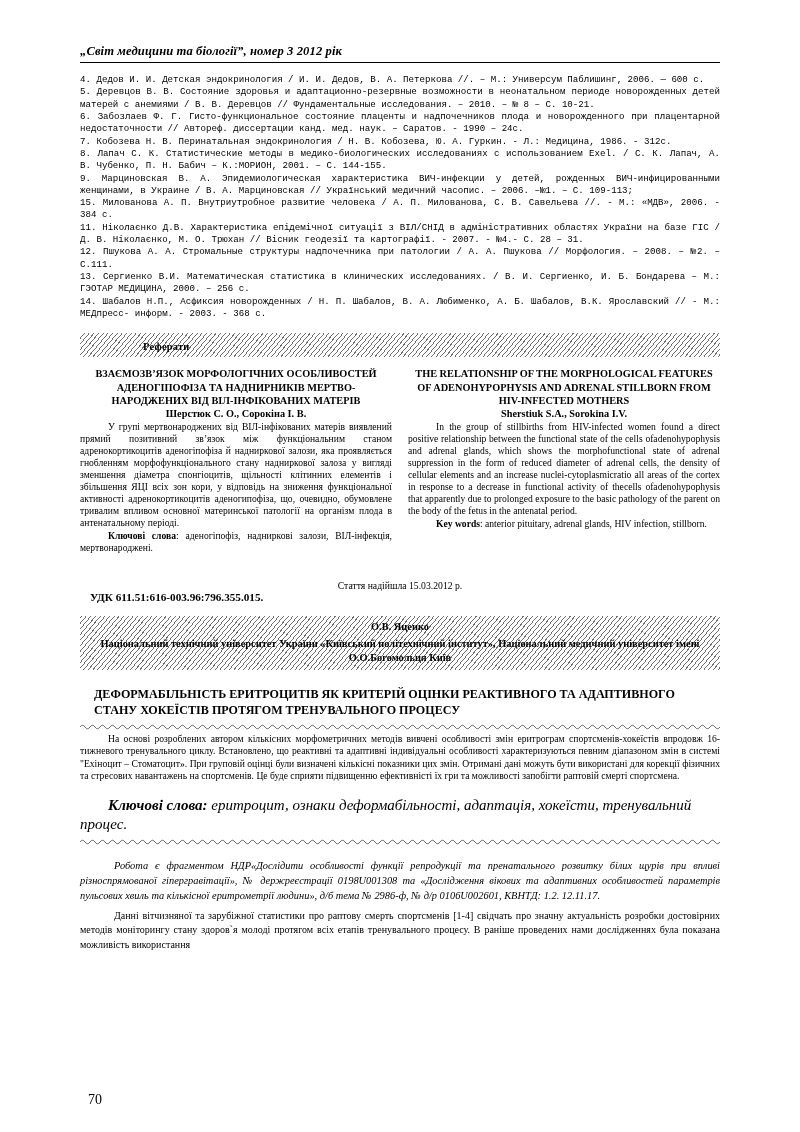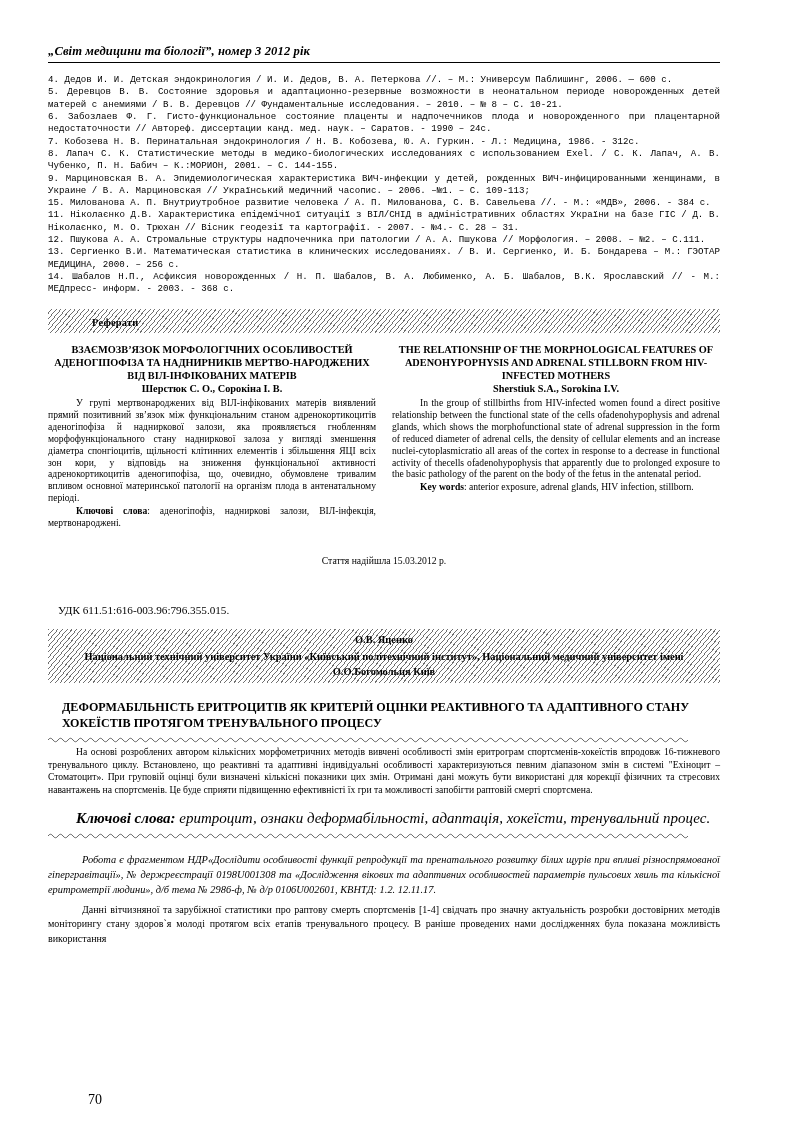--- a/index.html
+++ b/index.html
@@ -13,21 +13,21 @@
     font-family: "Liberation Serif", "DejaVu Serif", serif;
     color: #000000;
     position: relative;
     overflow: hidden;
   }
   .page {
     position: relative;
     width: 800px;
     height: 1132px;
     box-sizing: border-box;
-    padding: 44px 80px 0 48px;
+    padding: 44px 80px 0 80px;
   }
 
   
   .runhead {
     font-style: italic;
     font-weight: bold;
     font-size: 12.6px;
     letter-spacing: 0.1px;
     padding-bottom: 3px;
   }
@@ -58,21 +58,21 @@
       #707070 1.3px, #707070 2.1px,
       #ffffff 2.1px, #ffffff 3.6px
     );
     background-color: #ffffff;
     padding: 3px 0;
     min-height: 13px;
   }
   .band-label {
     font-weight: bold;
     font-size: 10.5px;
-    margin-left: 44px;
+    margin-left: 63px;
     display: inline-block;
     letter-spacing: 0.2px;
   }
   .band-center {
     text-align: center;
     font-weight: bold;
     font-size: 10.4px;
     line-height: 1.42;
     padding: 1px 6px;
   }
@@ -128,23 +128,22 @@
   .abs-kw b { font-weight: bold; }
 
   .received {
     text-align: center;
     font-size: 9.7px;
     margin-top: 26px;
   }
 
   
   .udc {
-    font-weight: normal;
+    font-weight: bold;
     font-size: 11.2px;
-    margin-top: 38px;
     margin-left: 10px;
   }
 
   
   .art-title {
     text-align: left;
     font-weight: bold;
     font-size: 12.1px;
     line-height: 1.32;
     margin-top: 17px;
@@ -231,21 +230,21 @@
       <div class="abs-title">ВЗАЄМОЗВ’ЯЗОК МОРФОЛОГІЧНИХ ОСОБЛИВОСТЕЙ АДЕНОГІПОФІЗА ТА НАДНИРНИКІВ МЕРТВО-НАРОДЖЕНИХ ВІД ВІЛ-ІНФІКОВАНИХ МАТЕРІВ</div>
       <div class="abs-authors">Шерстюк С. О., Сорокіна І. В.</div>
       <div class="abs-body">У групі мертвонароджених від ВІЛ-інфікованих матерів виявлений прямий позитивний зв’язок між функціональним станом адренокортикоцитів аденогіпофіза й надниркової залози, яка проявляється гнобленням морфофункціонального стану надниркової залоза у вигляді зменшення діаметра спонгіоцитів, щільності клітинних елементів і збільшення ЯЦІ всіх зон кори, у відповідь на зниження функціональної активності адренокортикоцитів аденогипофіза, що, очевидно, обумовлене тривалим впливом основної материнської патології на організм плода в антенатальному періоді.</div>
       <div class="abs-kw"><b>Ключові слова</b><span>: аденогіпофіз, надниркові залози, ВІЛ-інфекція, мертвонароджені.</span></div>
     </div>
 
     <div class="abs-col">
       <div class="abs-title">THE RELATIONSHIP OF THE MORPHOLOGICAL FEATURES OF ADENOHYPOPHYSIS AND ADRENAL STILLBORN FROM HIV-INFECTED MOTHERS</div>
       <div class="abs-authors">Sherstiuk S.A., Sorokina I.V.</div>
       <div class="abs-body">In the group of stillbirths from HIV-infected women found a direct positive relationship between the functional state of the cells ofadenohypophysis and adrenal glands, which shows the morphofunctional state of adrenal suppression in the form of reduced diameter of adrenal cells, the density of cellular elements and an increase nuclei-cytoplasmicratio all areas of the cortex in response to a decrease in functional activity of thecells ofadenohypophysis that apparently due to prolonged exposure to the basic pathology of the parent on the body of the fetus in the antenatal period.</div>
-      <div class="abs-kw"><b>Key words</b><span>: anterior exposure, adrenal glands, HIV infection, stillborn.</span></div>
+      <div class="abs-kw"><b>Key words</b><span>: anterior pituitary, adrenal glands, HIV infection, stillborn.</span></div>
     </div>
 
   </div>
 
   <div class="received">Стаття надійшла 15.03.2012  р.</div>
 
   <div class="udc">УДК 611.51:616-003.96:796.355.015.</div>
 
   <div class="band">
     <div class="band-center">О.В. Яценко</div>

